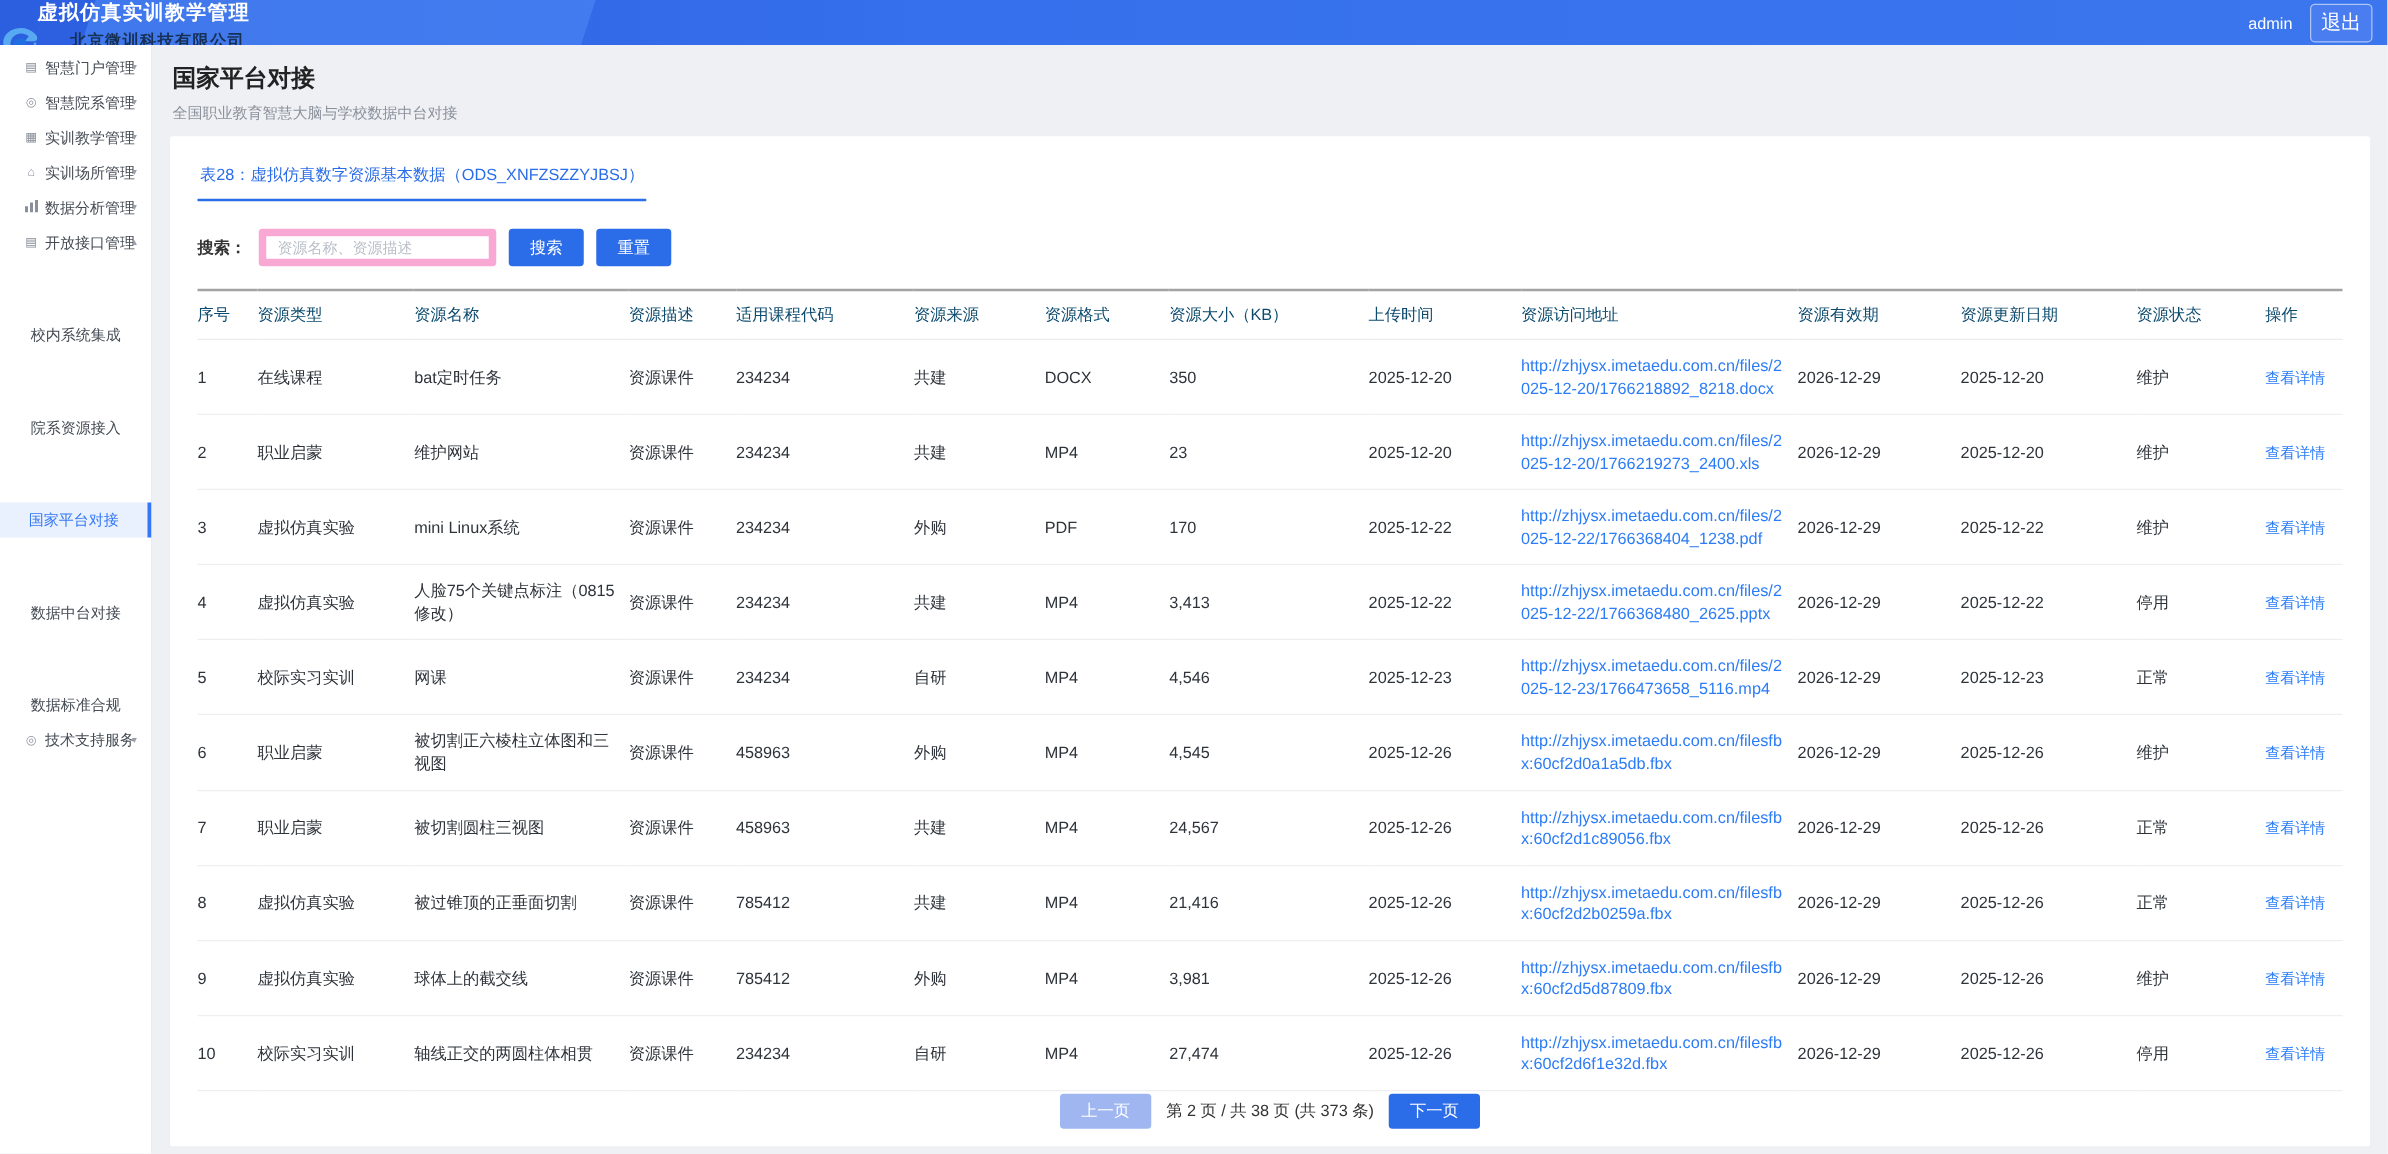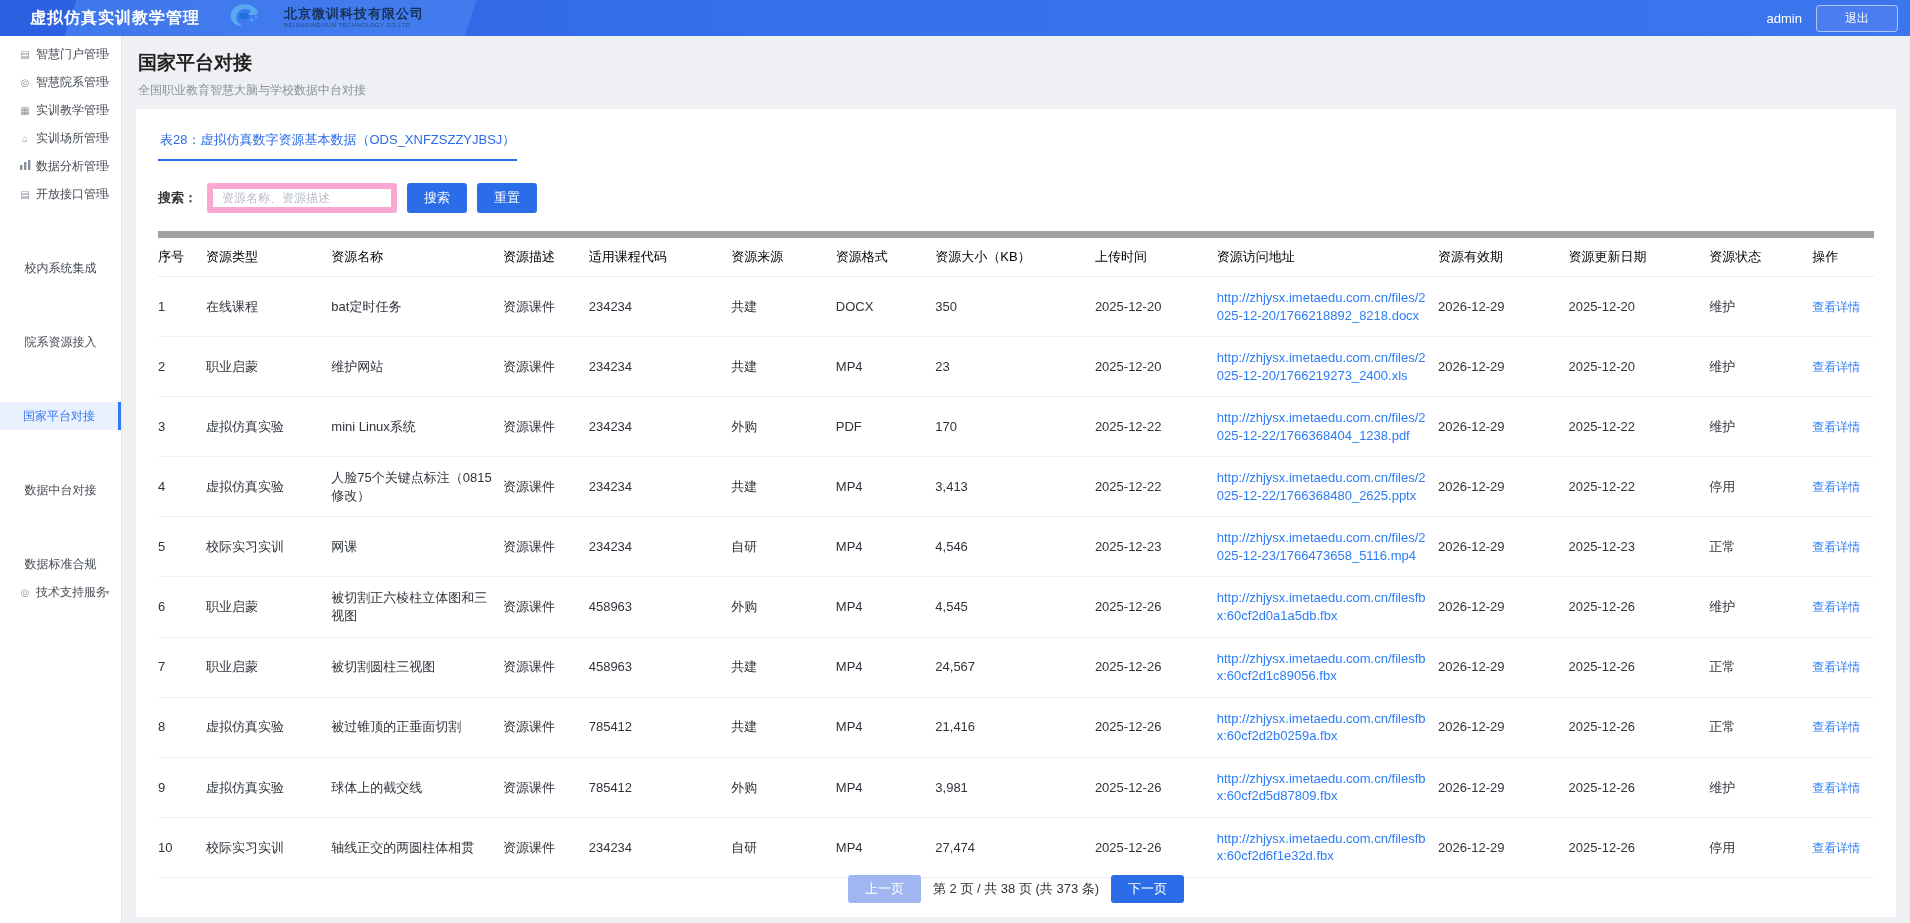--- a/index.html
+++ b/index.html
@@ -1,31 +1,31 @@
 <!DOCTYPE html>
 <html><head>
 <meta charset="utf-8">
 <style>
   * { margin:0; padding:0; box-sizing:border-box; }
   html,body { width:1910px; height:923px; overflow:hidden;
     font-family:"Liberation Sans","DejaVu Sans",sans-serif; background:#eef0f4; color:#333; }
 
   
   .topbar { position:relative; height:36px; background:linear-gradient(90deg,#2c5fe0 0%,#3670ec 40%,#3b76ee 100%);
-    display:flex; align-items:center; overflow:hidden; z-index:5; }
+    display:flex; align-items:flex-start; overflow:hidden; z-index:5;flex-direction:column; }
   .topbar .band { position:absolute; left:70px; top:-10px; width:400px; height:60px;
     background:#4b85f3; opacity:.65; transform:skewX(-18deg); }
   .app-title { position:relative; color:#fff; font-size:16px; font-weight:bold; letter-spacing:1px; padding:0 28px 0 30px; }
   .logo-wrap { position:relative; display:flex; align-items:center; gap:22px; }
   .logo-text .cn { font-size:13px; font-weight:bold; color:#173055; letter-spacing:1px; line-height:14px; }
   .logo-text .en { font-size:6px; color:#2c4a77; letter-spacing:.4px; line-height:8px; }
   .topbar-right { position:absolute; right:12px; top:0; height:36px; display:flex; align-items:center; gap:14px; }
   .username { color:#fff; font-size:13px; }
-  .logout-btn { color:#fff; font-size:12px; background:#4a7df0; border:1px solid rgba(255,255,255,.55);
-    border-radius:4px; padding:4px 28px; cursor:pointer; }
+  .logout-btn { color:#fff; font-size:16px; background:#4a7df0; border:1px solid rgba(255,255,255,.55);
+    border-radius:4px; padding:4px 8px; cursor:pointer; }
 
   
   .layout { display:flex; height:887px; }
   .sidebar { width:122px; background:#fff; border-right:1px solid #e4e6ea; padding-top:4px; flex:0 0 122px; }
   .menu-item { height:28px; display:flex; align-items:center; font-size:12px; color:#454b54;
     padding-left:18px; cursor:pointer; position:relative; }
   .menu-item .mi { width:14px; text-align:center; color:#8a909b; font-size:10px; margin-right:4px; flex:0 0 14px; }
   .menu-item .chev { position:absolute; right:10px; font-size:7px; color:#9aa0aa; }
   .submenu-item { height:28px; display:flex; align-items:center; justify-content:center;
     font-size:12px; color:#454b54; cursor:pointer;margin-top:46px; }
@@ -43,22 +43,22 @@
 
   .search-row { display:flex; align-items:center; gap:10px; margin-bottom:18px; }
   .search-label { font-size:13px; font-weight:bold; color:#333; }
   .search-input { width:190px; height:30px; border:6px solid #f9a8d4; border-radius:3px;
     font-size:12px; padding:0 9px; color:#333; outline:none; font-family:inherit; }
   .search-input::placeholder { color:#b9bec7; }
   .btn { height:30px; padding:0 17px; background:#2b6ce8; color:#fff; border:none; border-radius:3px;
     font-size:13px; cursor:pointer; font-family:inherit; }
 
   table { width:100%; border-collapse:collapse; table-layout:fixed; font-size:13px; }
-  thead th { text-align:left; font-weight:500; color:#000000; padding:10px 8px 10px 0;
-    border-top:7px solid #a3a3a3; border-bottom:1px solid #ececee; }
+  thead th { text-align:left; font-weight:500; color:#0c4a6e; padding:10px 8px 10px 0;
+    border-top:2px solid #a3a3a3; border-bottom:1px solid #ececee; }
   tbody td { padding:12px 8px 12px 0; border-bottom:1px solid #efeff1; color:#2f343b;
     vertical-align:middle; line-height:1.35; word-break:break-all; }
   a.link { color:#2b7cf6; text-decoration:none; cursor:pointer; }
   td .detail-link { font-size:12px; }
 
   .pagination { position:absolute; left:0; right:0; bottom:14px; display:flex; justify-content:center;
     align-items:center; gap:12px; }
   .pg-btn { height:28px; padding:0 17px; border:none; border-radius:3px; font-size:13px;
     color:#fff; cursor:pointer; font-family:inherit; }
   .pg-btn.prev { background:#9fb6f1; }

